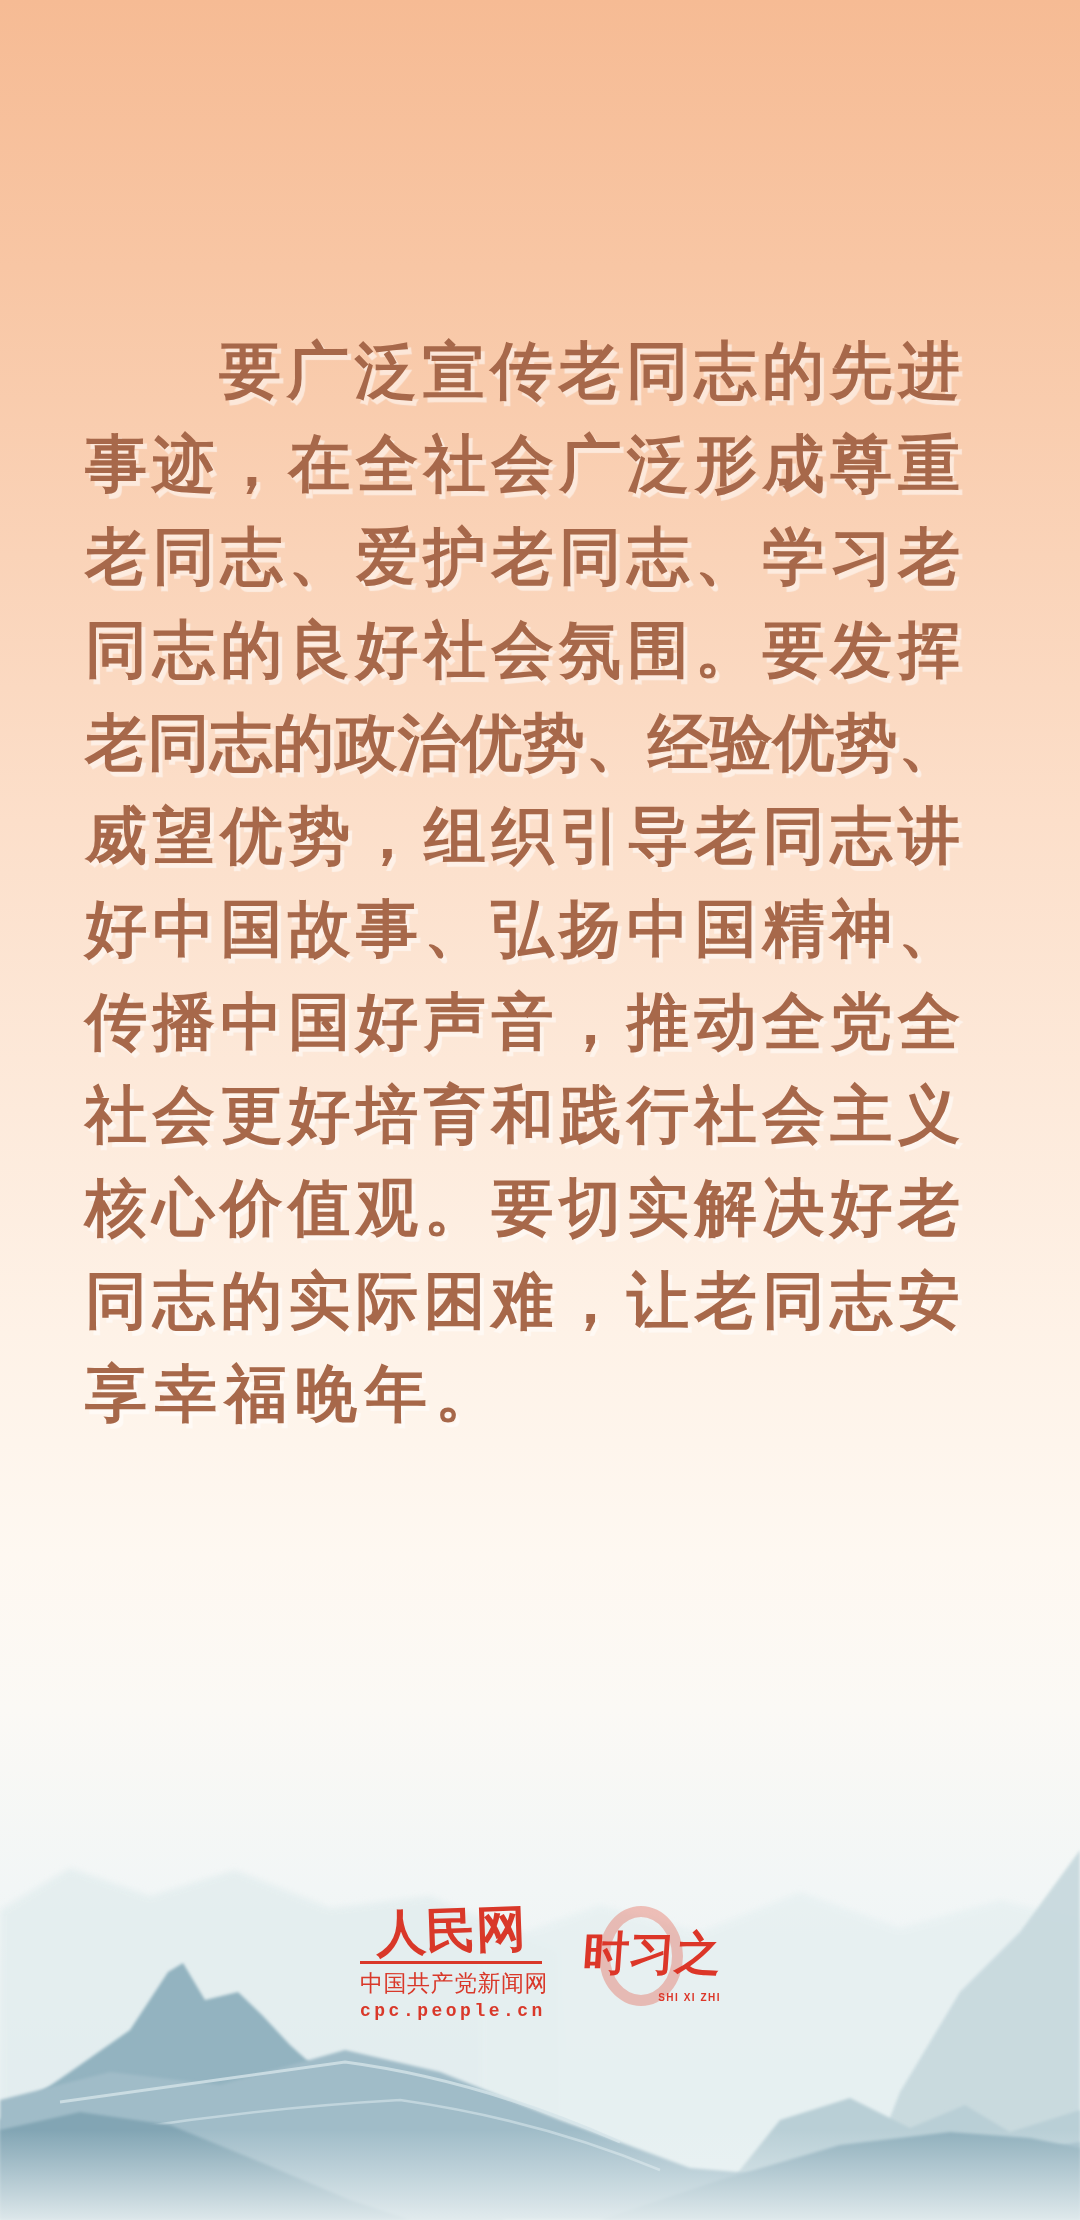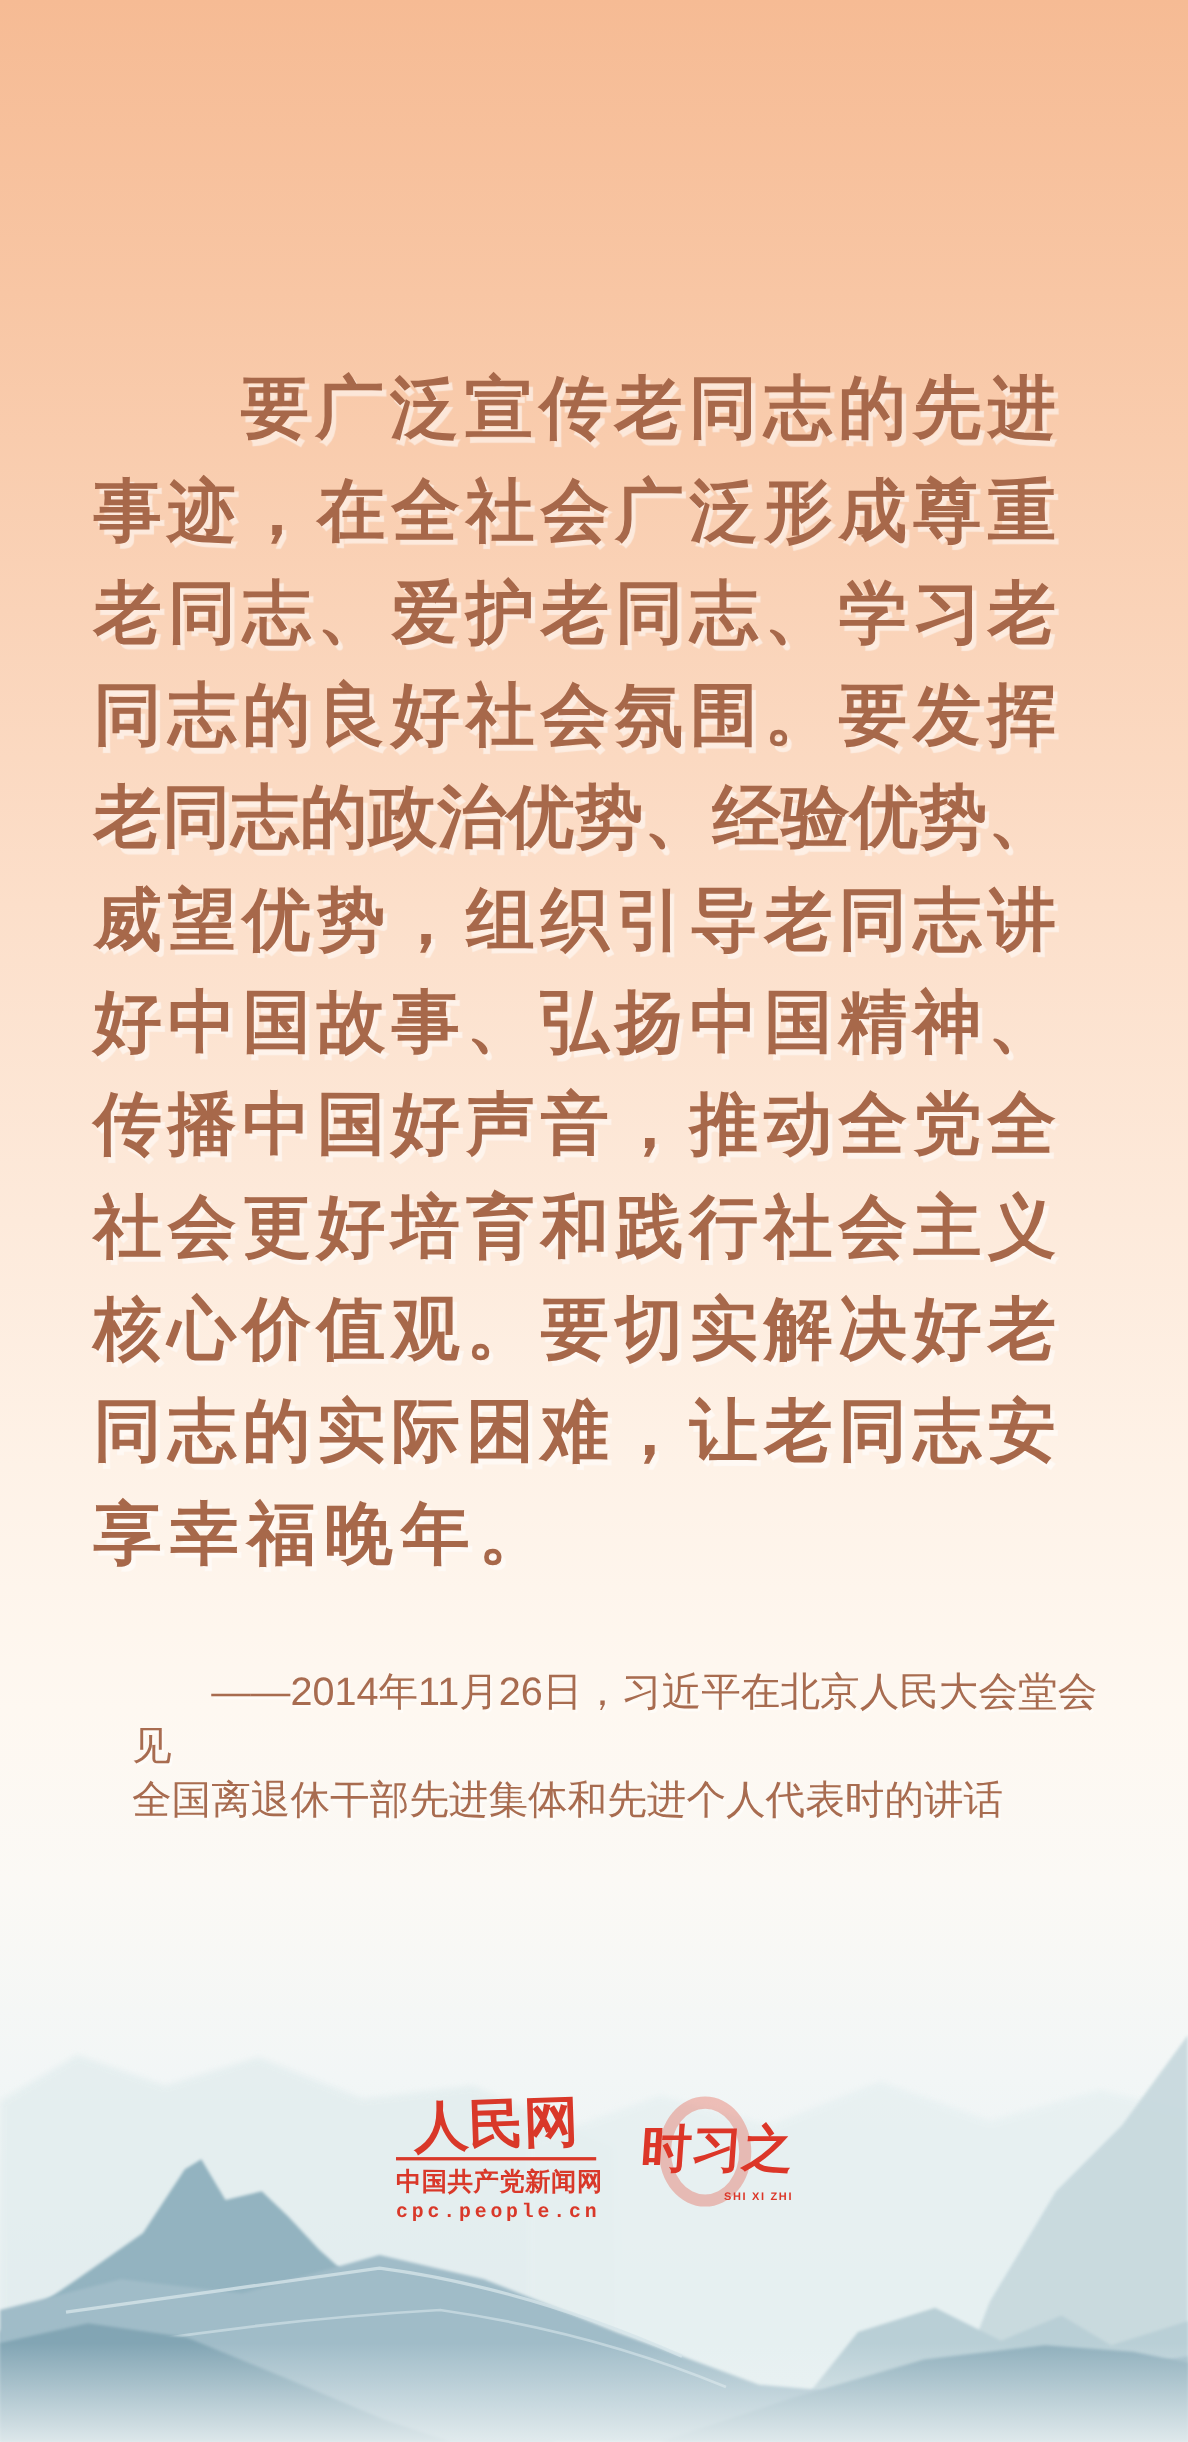--- a/index.html
+++ b/index.html
@@ -26,21 +26,21 @@
     color:#a86c50;font-size:36px;line-height:49px;font-weight:500;
     text-shadow:2px 3px 0 rgba(255,255,255,.5);
   }
   .attr-line1{text-indent:2em;}
   
   .mountains{position:absolute;left:0;top:1700px;width:1080px;height:520px;}
   
   .rmw{position:absolute;left:360px;top:1903px;width:182px;text-align:center;color:#d93829;}
   .rmw-name{font-family:"DejaVu Serif","Liberation Serif",serif;font-weight:bold;font-size:50px;line-height:56px;transform:rotate(-2deg);}
   .rmw-rule{height:3px;background:#d93829;margin:2px 0 4px 0;}
-  .rmw-site{font-size:23px;font-weight:bold;white-space:nowrap;letter-spacing:0.5px;}
+  .rmw-site{font-size:23px;font-weight:normal;white-space:nowrap;letter-spacing:0.5px;}
   .rmw-url{font-size:18px;font-weight:bold;letter-spacing:3.5px;margin-top:2px;white-space:nowrap;font-family:Liberation Mono, monospace;}
   .sxz{position:absolute;left:583px;top:1902px;width:140px;height:115px;color:#dc3628;}
   .sxz-ring{
     position:absolute;left:16px;top:4px;width:84px;height:100px;
     border:11px solid rgba(228,85,66,.35);border-radius:50%;
     box-sizing:border-box;
   }
   .sxz-name{
     position:absolute;left:0;top:28px;font-size:46px;font-weight:bold;
     white-space:nowrap;transform:skewX(-4deg);line-height:1;
@@ -221,24 +221,20 @@
       <div class="qline">
         <span class="qchar">享</span>
         <span class="qchar">幸</span>
         <span class="qchar">福</span>
         <span class="qchar">晚</span>
         <span class="qchar">年</span>
         <span class="qchar">。</span>
       </div>
     </div>
 
-  <div class="attribution">
-    <div class="attr-line1">——2014年11月26日，习近平在北京人民大会堂会见</div>
-    <div class="attr-line2">全国离退休干部先进集体和先进个人代表时的讲话</div>
-  </div>
 
   <svg class="mountains" viewBox="0 0 1080 520" preserveAspectRatio="none" aria-hidden="true">
     <defs>
       <filter id="soft1" x="-10%" y="-10%" width="120%" height="120%">
           <feGaussianBlur stdDeviation="3"></feGaussianBlur>
         </filter>
       <filter id="soft2" x="-10%" y="-10%" width="120%" height="120%">
           <feGaussianBlur stdDeviation="1.5"></feGaussianBlur>
         </filter>
       <linearGradient id="mist" x1="0" y1="0" x2="0" y2="1">

